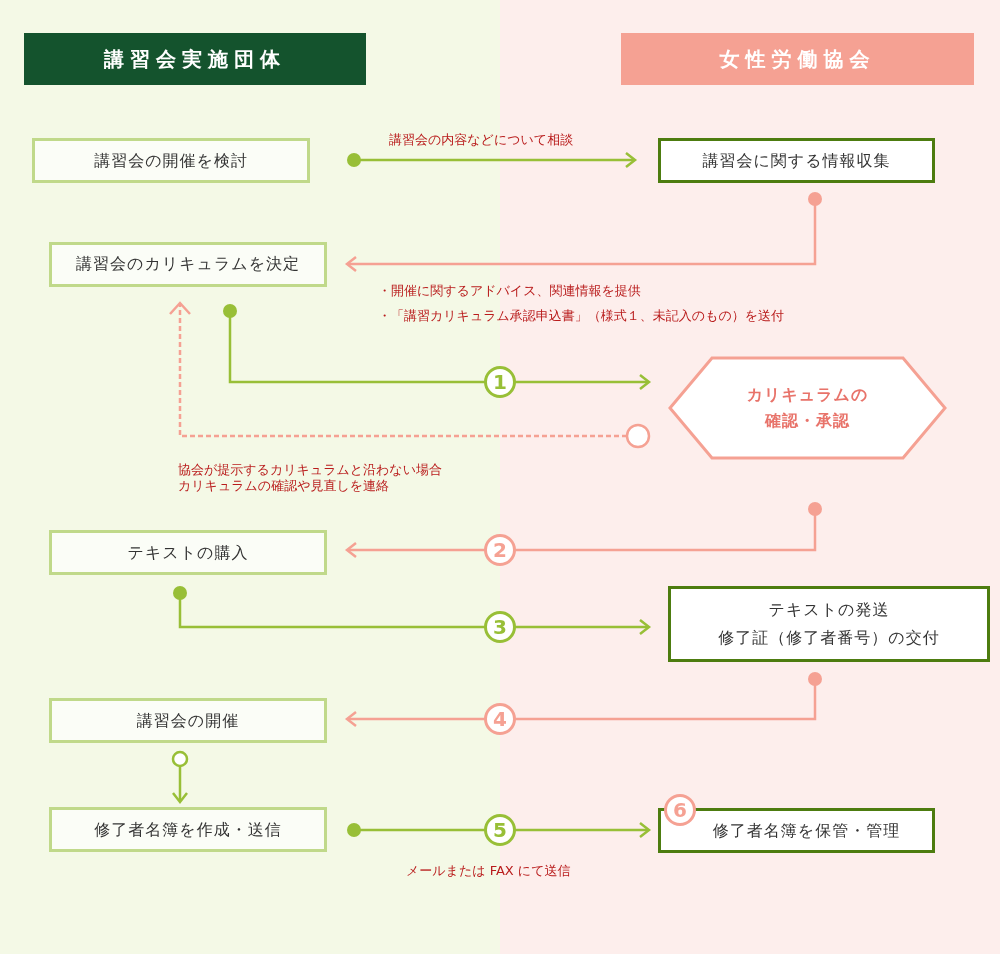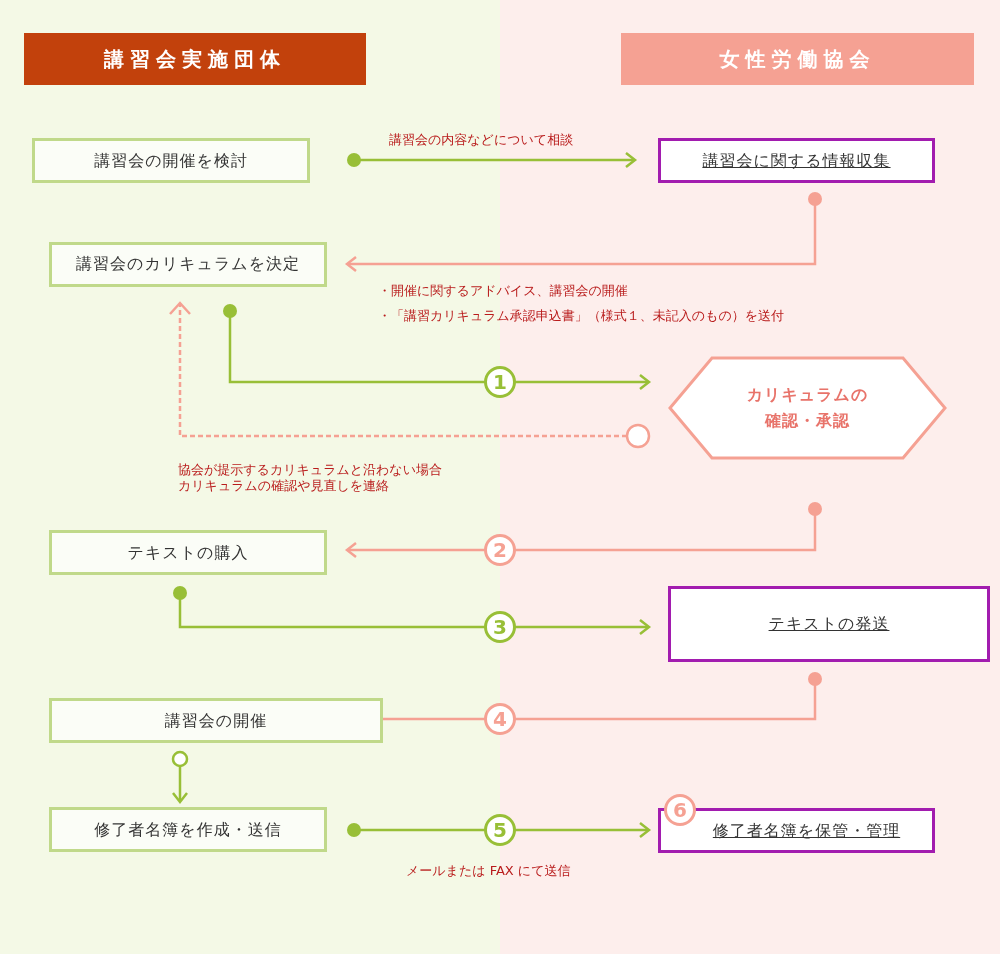--- a/index.html
+++ b/index.html
@@ -7,29 +7,29 @@
     width: 1000px; height: 954px; position: relative; overflow: hidden;
     font-family: "DejaVu Sans", "Liberation Sans", sans-serif;
     color: #333;
   }
   .bg-left { position: absolute; left: 0; top: 0; width: 500px; height: 954px; background: #f4f9e6; }
   .bg-right { position: absolute; left: 500px; top: 0; width: 500px; height: 954px; background: #fdeeec; }
   .hdr {
     position: absolute; top: 33px; height: 52px; color: #fff; font-weight: bold;
     font-size: 20px; letter-spacing: 6px; display: flex; align-items: center; justify-content: center;
   }
-  .hdr-left { left: 24px; width: 342px; background: #c2410c; }
+  .hdr-left { left: 24px; width: 342px; background: #14532d; }
   .hdr-right { left: 621px; width: 353px; background: #f5a193; }
   .box {
     position: absolute; display: flex; align-items: center; justify-content: center;
     text-align: center; font-size: 16px; letter-spacing: 1px; line-height: 28px; box-sizing: border-box;
     color: #333;
   }
   .box-g { border: 3px solid #c0d98a; background: #fbfdf7; }
-  .box-p { border: 3px solid #a21caf; background: #fff; text-decoration: underline; }
+  .box-p { border: 3px solid #4d7c0f; background: #fff; }
   .note { position: absolute; font-size: 13px; color: #b91c1c; line-height: 26px; white-space: nowrap; }
   svg.lines { position: absolute; left: 0; top: 0; }
   .num {
     position: absolute; width: 32px; height: 32px; border-radius: 50%; box-sizing: border-box;
     background: #fff; display: flex; align-items: center; justify-content: center;
     font-weight: bold; font-size: 20px;
   }
   .num-g { border: 3px solid #98bf37; color: #98bf37; }
   .num-p { border: 3px solid #f5a193; color: #f5a193; }
   .hex-text {
@@ -117,36 +117,37 @@
 </div>
 <div class="hex-text">
   <span>カリキュラムの</span>
   <span>確認・承認</span>
 </div>
 <div class="box box-g" style="left:49px;top:530px;width:278px;height:45px;">
   <span>テキストの購入</span>
 </div>
 <div class="box box-p" style="left:668px;top:586px;width:322px;height:76px;flex-direction:column;">
   <span>テキストの発送</span>
+  <span>修了証（修了者番号）の交付</span>
 </div>
-<div class="box box-g" style="left:49px;top:698px;width:334px;height:45px;">
+<div class="box box-g" style="left:49px;top:698px;width:278px;height:45px;">
   <span>講習会の開催</span>
 </div>
 <div class="box box-g" style="left:49px;top:807px;width:278px;height:45px;">
   <span>修了者名簿を作成・送信</span>
 </div>
 <div class="box box-p" style="left:658px;top:808px;width:277px;height:45px;padding-left:20px;">
   <span>修了者名簿を保管・管理</span>
 </div>
 
 <div class="num num-g" style="left:484px;top:366px;">1</div>
 <div class="num num-p" style="left:484px;top:534px;">2</div>
 <div class="num num-g" style="left:484px;top:611px;">3</div>
 <div class="num num-p" style="left:484px;top:703px;">4</div>
 <div class="num num-g" style="left:484px;top:814px;">5</div>
 <div class="num num-p" style="left:664px;top:794px;">6</div>
 
 <div class="note" style="left:389px;top:127px;">講習会の内容などについて相談</div>
-<div class="note" style="left:378px;top:278px;">・開催に関するアドバイス、講習会の開催</div>
+<div class="note" style="left:378px;top:278px;">・開催に関するアドバイス、関連情報を提供</div>
 <div class="note" style="left:378px;top:303px;">・「講習カリキュラム承認申込書」（様式１、未記入のもの）を送付</div>
 <div class="note" style="left:178px;top:448px;margin-top:9px;">協会が提示するカリキュラムと沿わない場合</div>
 <div class="note" style="left:178px;top:473px;">カリキュラムの確認や見直しを連絡</div>
 <div class="note" style="left:406px;top:858px;">メールまたは FAX にて送信</div>
 
 </body></html>

